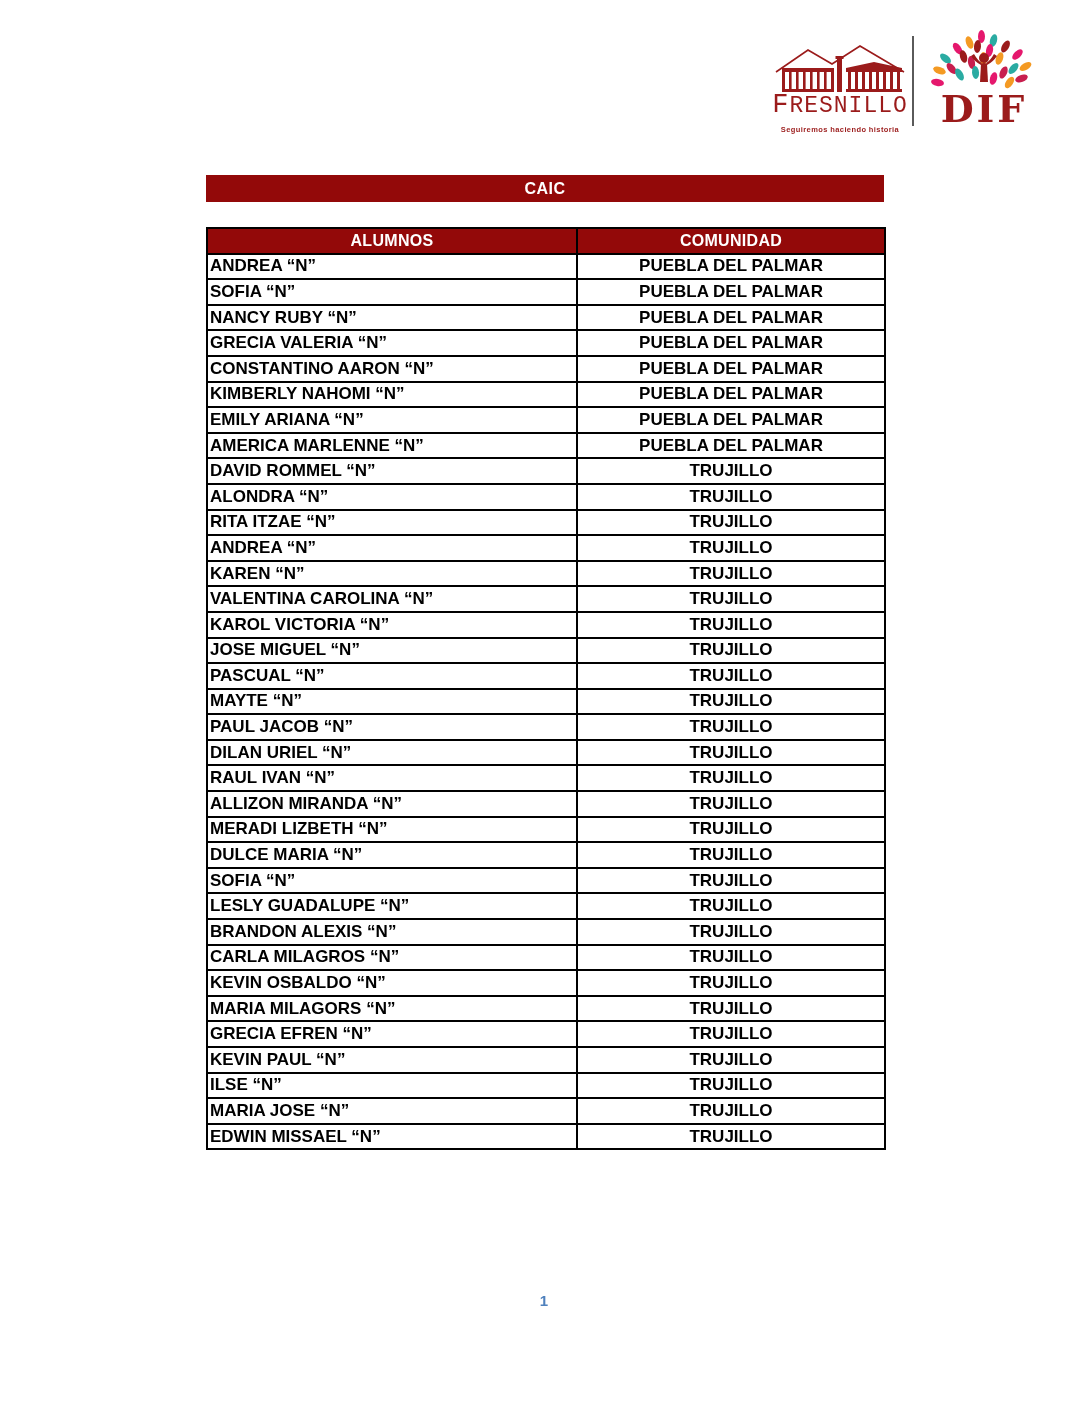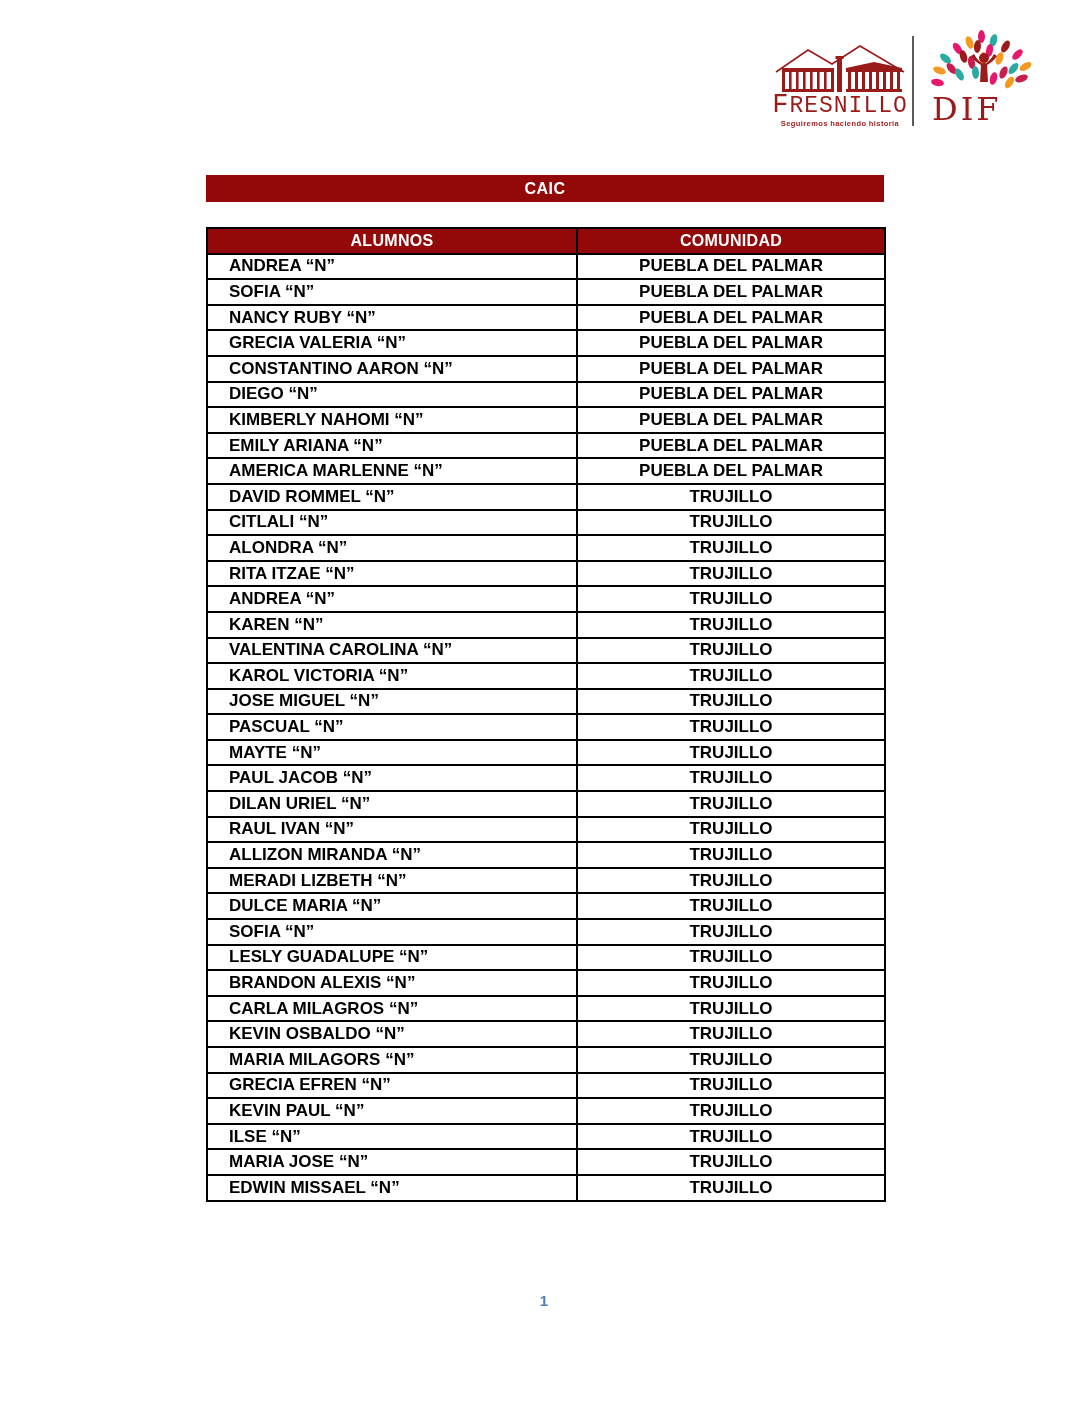--- a/index.html
+++ b/index.html
@@ -18,35 +18,35 @@
   .fresnillo-logo { position: absolute; left: 10px; top: 14px; width: 140px; text-align: center; }
   .fresnillo-logo svg { display: block; margin: 0 auto; }
   .fresnillo-name {
     font-family: Liberation Mono, monospace;
     font-size: 23px; line-height: 22px; letter-spacing: 1px;
     color: var(--logo-red); font-weight: 500;
   }
   .fresnillo-name::first-letter { font-size: 27px; }
   .fresnillo-tagline {
     font-size: 7.5px; font-weight: bold; letter-spacing: .4px;
-    color: var(--logo-red); margin-top: 2px;
+    color: var(--logo-red); margin-top: 8px;
   }
 
   .logo-divider {
     position: absolute; left: 152px; top: 8px; width: 2px; height: 90px;
     background: #5a5a5a;
   }
 
   .dif-logo { position: absolute; left: 172px; top: 2px; width: 104px; height: 98px; }
   .dif-petals { position: absolute; inset: 0; }
   .petal { position: absolute; width: 7px; height: 13px; border-radius: 50%; }
   .dif-text {
-    position: absolute; left: 0; right: 0; bottom: 0; text-align: left;
-    font-family: "DejaVu Serif", serif; font-weight: normal;
-    font-size: 32px; line-height: 38px; letter-spacing: 3px;
+    position: absolute; left: 0; right: 0; bottom: 0; text-align: center;
+    font-family: "DejaVu Serif", serif; font-weight: bold;
+    font-size: 38px; line-height: 38px; letter-spacing: 3px;
     color: var(--logo-red);
   }
   .dif-person { position: absolute; left: 50%; top: 22px; transform: translateX(-50%); }
 
   
   .title-bar {
     position: absolute; left: 206px; top: 175px; width: 678px; height: 27px;
     background: var(--accent-red);
     color: #fff; font-weight: bold; font-size: 16px;
     text-align: center; line-height: 27px; letter-spacing: .5px;
@@ -62,21 +62,21 @@
   .roster-table th, .roster-table td {
     border: 2px solid #000;
     height: 25.6px;
     font-size: 17px; font-weight: bold;
     white-space: nowrap; overflow: hidden;
   }
   .roster-table th {
     background: var(--accent-red); color: #fff;
     font-size: 16px; text-align: center; letter-spacing: .3px;
   }
-  .roster-table td.cell-name { text-align: left; padding-left: 21px; }
+  .roster-table td.cell-name { text-align: left; padding-left: 2px; }
   .roster-table td.cell-community { text-align: center; margin-left: 28px; }
 
   
   .page-number {
     position: absolute; left: 0; top: 1292px; width: 100%;
     text-align: center; font-size: 15px; font-weight: bold;
     color: var(--pagenum-blue);
   }
 </style>
 </head>
@@ -191,41 +191,33 @@
       </tr>
       <tr>
         <td class="cell-name">GRECIA VALERIA “N”</td>
         <td class="cell-community">PUEBLA DEL PALMAR</td>
       </tr>
       <tr>
         <td class="cell-name">CONSTANTINO AARON “N”</td>
         <td class="cell-community">PUEBLA DEL PALMAR</td>
       </tr>
       <tr>
-        <td class="cell-name">DIEGO “N”</td>
-        <td class="cell-community">PUEBLA DEL PALMAR</td>
-      </tr>
-      <tr>
         <td class="cell-name">KIMBERLY NAHOMI “N”</td>
         <td class="cell-community">PUEBLA DEL PALMAR</td>
       </tr>
       <tr>
         <td class="cell-name">EMILY ARIANA “N”</td>
         <td class="cell-community">PUEBLA DEL PALMAR</td>
       </tr>
       <tr>
         <td class="cell-name">AMERICA MARLENNE “N”</td>
         <td class="cell-community">PUEBLA DEL PALMAR</td>
       </tr>
       <tr>
         <td class="cell-name">DAVID ROMMEL “N”</td>
-        <td class="cell-community">TRUJILLO</td>
-      </tr>
-      <tr>
-        <td class="cell-name">CITLALI “N”</td>
         <td class="cell-community">TRUJILLO</td>
       </tr>
       <tr>
         <td class="cell-name">ALONDRA “N”</td>
         <td class="cell-community">TRUJILLO</td>
       </tr>
       <tr>
         <td class="cell-name">RITA ITZAE “N”</td>
         <td class="cell-community">TRUJILLO</td>
       </tr>

